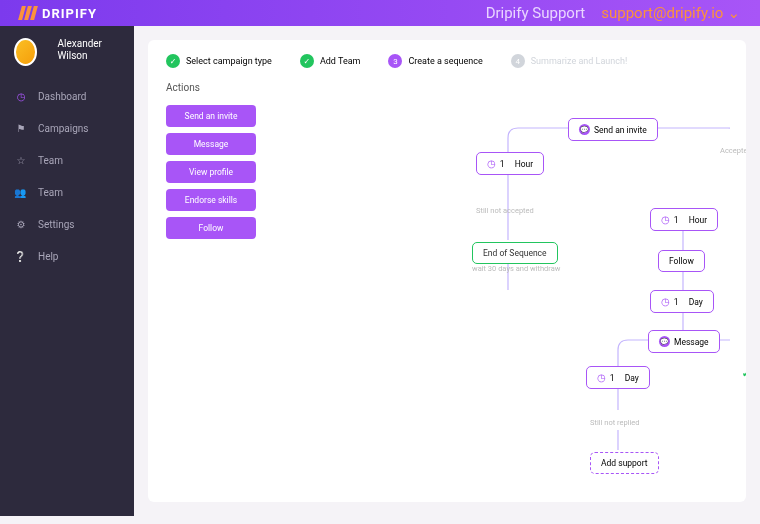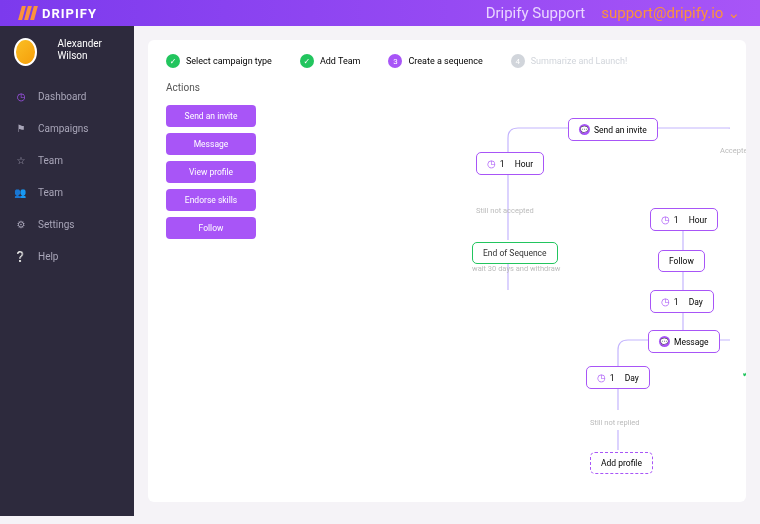--- a/index.html
+++ b/index.html
@@ -171,19 +171,19 @@
             <span>Message</span>
           </div>
 
         <div class="node" style="left:258px;top:266px"><span class="clk">◷</span><span>1</span>&nbsp;<span>Day</span></div>
 
         <span class="tiny-label" style="left:414px;top:268px"><span class="check-ic">✔</span></span>
 
         <span class="tiny-label" style="left:262px;top:318px">Still not replied</span>
 
         <div class="node dashed" style="left:262px;top:352px">
-            <span>Add profile</span>
+            <span>Add support</span>
           </div>
       </div>
 
     </div>
   </main>
 </div>
 
 </body></html>

